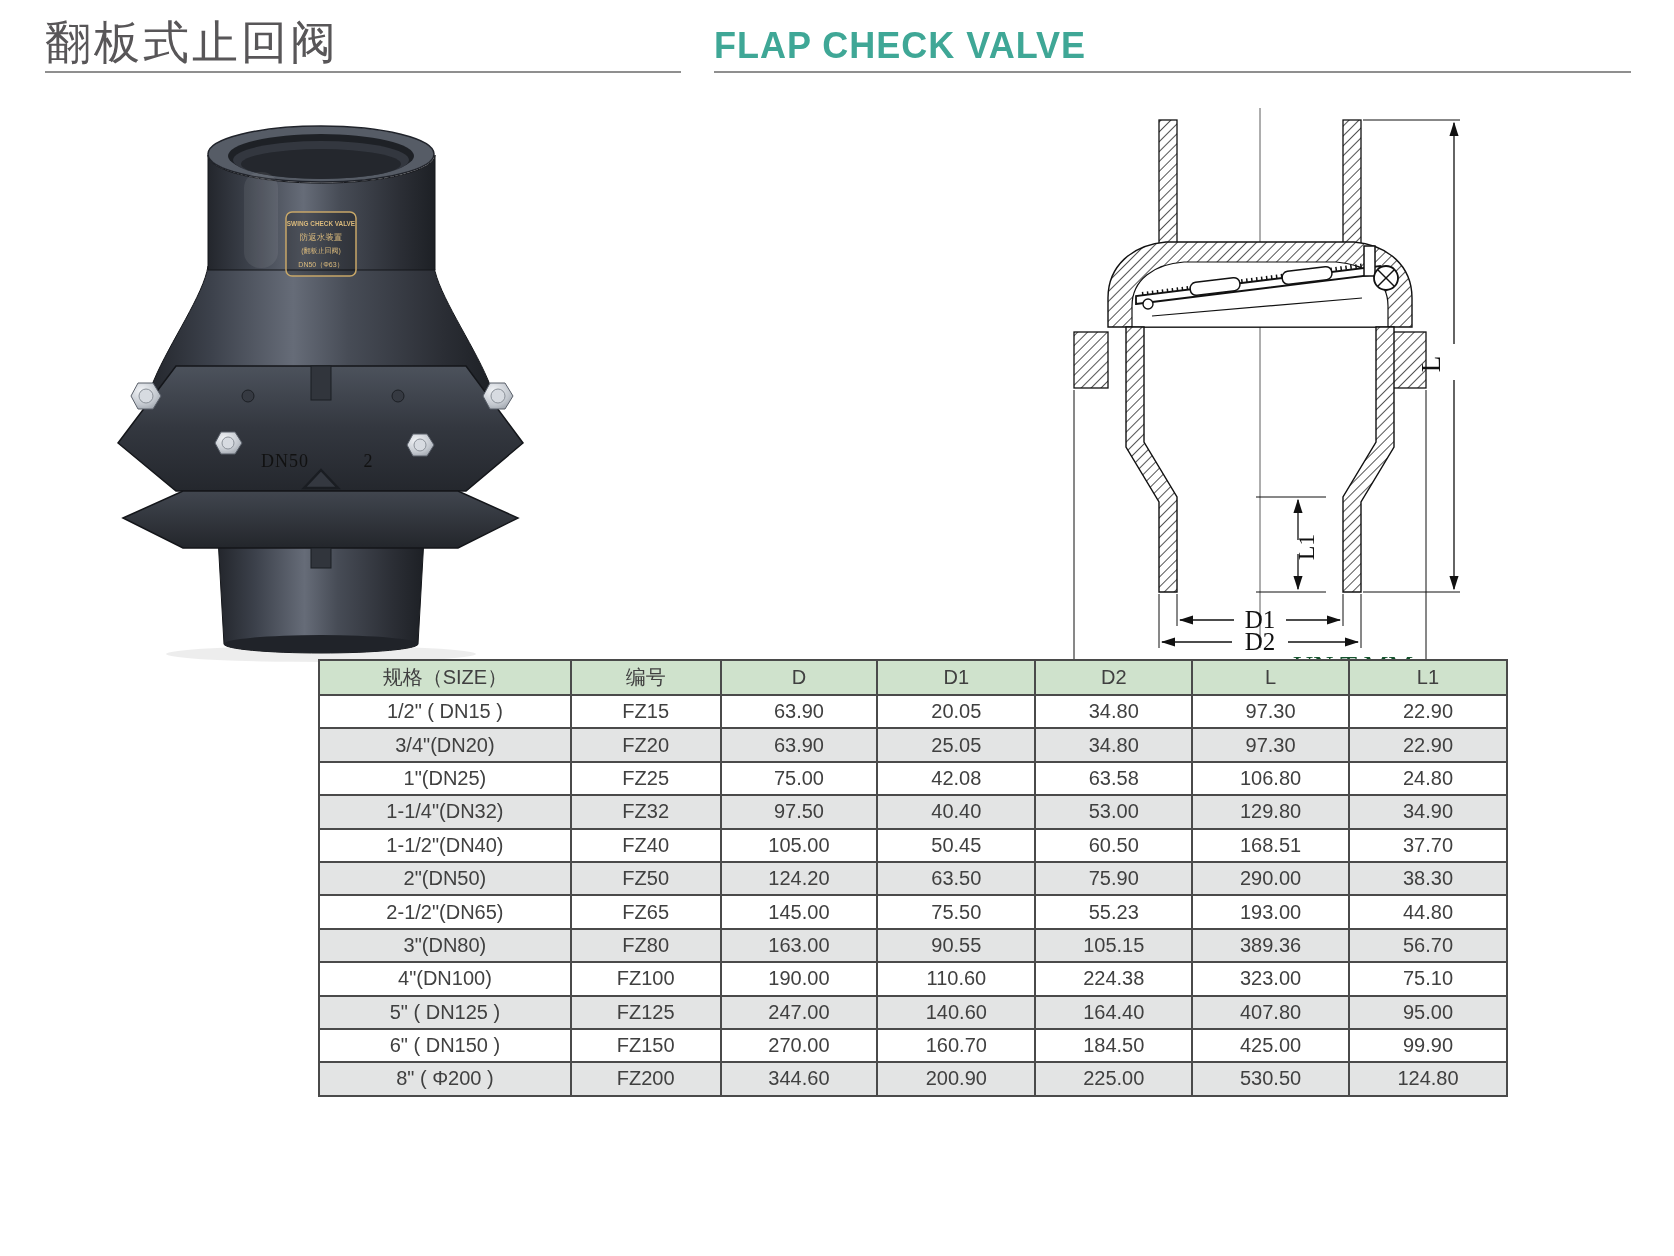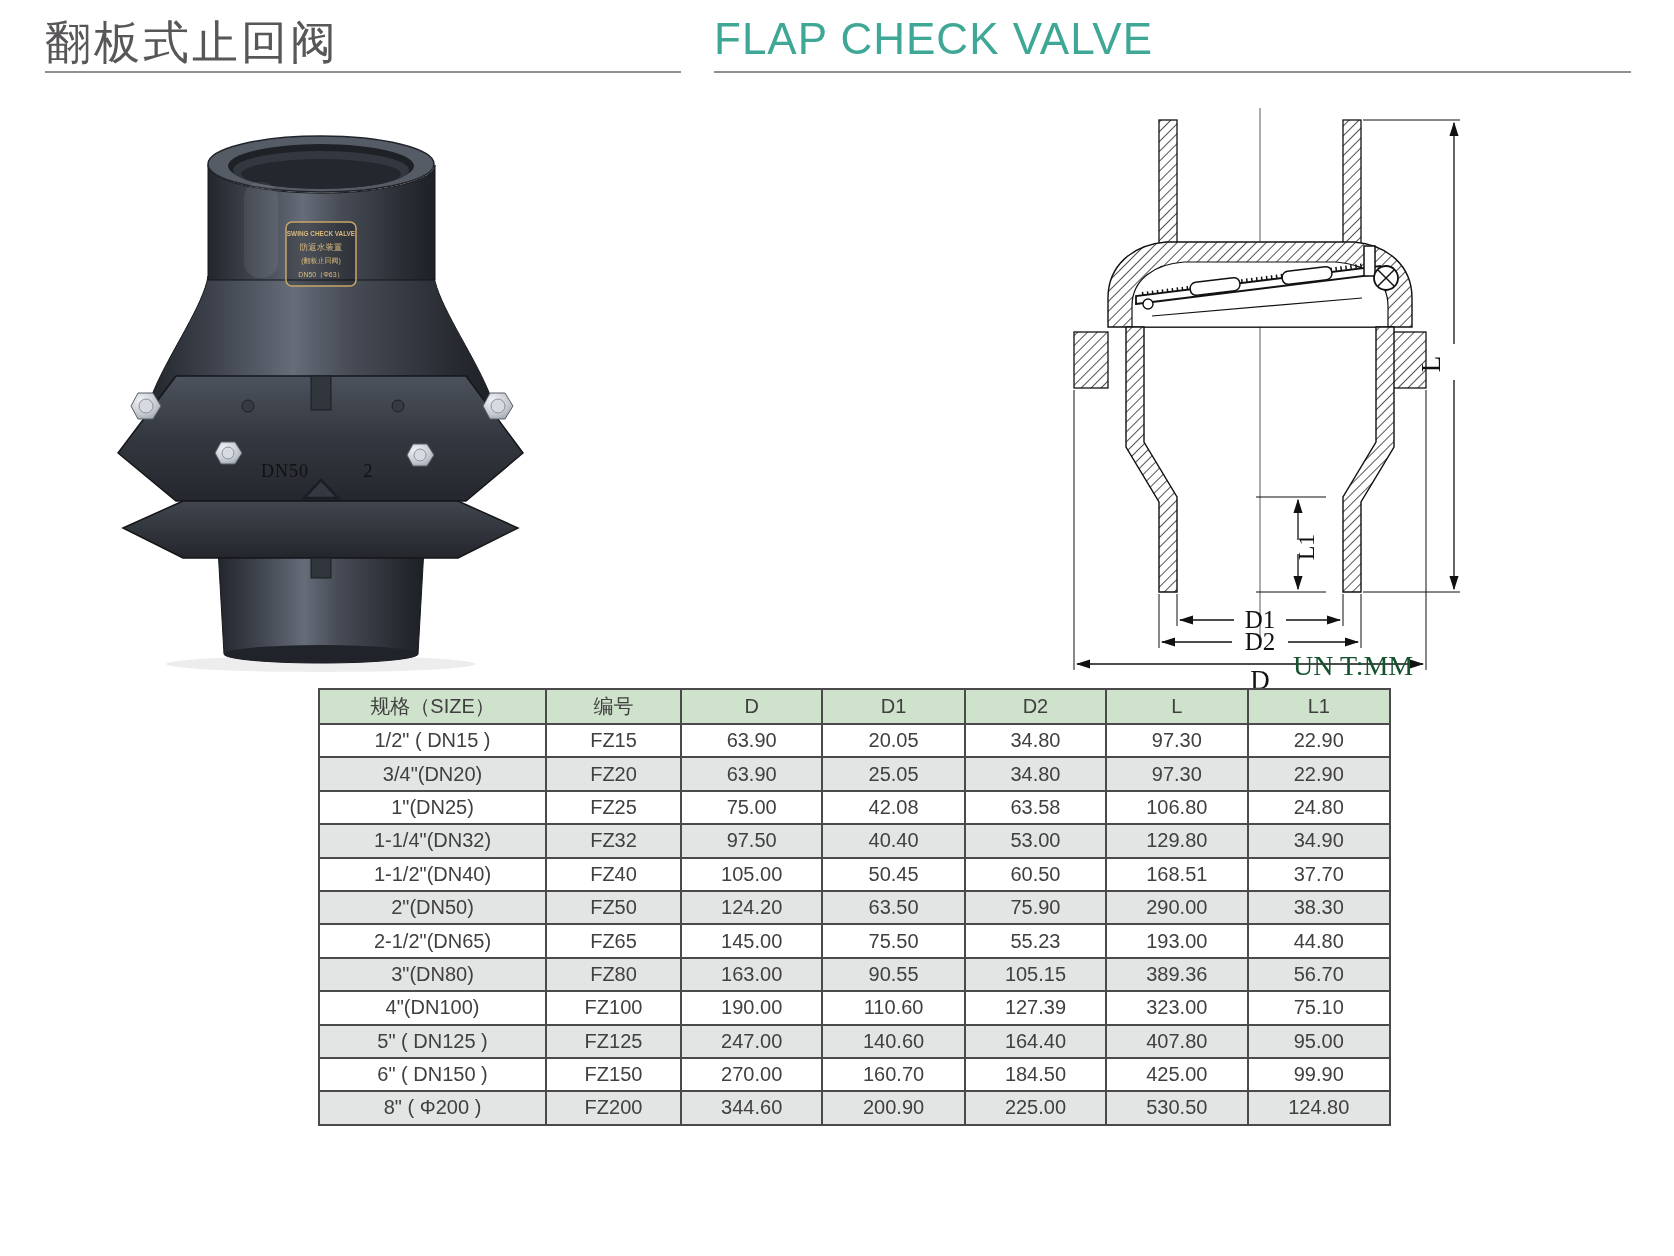--- a/index.html
+++ b/index.html
@@ -3,27 +3,27 @@
 <meta charset="utf-8">
 <style>
   * { margin:0; padding:0; box-sizing:border-box; }
   html,body { width:1674px; height:1256px; background:#fff; font-family:"Liberation Sans", sans-serif; overflow:hidden; }
   .page { position:relative; width:1674px; height:1256px; background:#fff; }
 
   .title-zh { position:absolute; left:45px; top:12px; font-size:46px; font-weight:500; color:#585658; letter-spacing:3px; }
   .rule { position:absolute; top:71px; height:2px; background:#8f8f8f; }
   .rule-zh { left:45px; width:636px; }
   .rule-en { left:714px; width:917px; }
-  .title-en { position:absolute; left:714px; top:14px; font-size:44px; font-weight:400; color:var(--accent,#3fa796); letter-spacing:1px; }
-
-  .photo-wrap { position:absolute; left:98px; top:108px; width:452px; height:566px; }
+  .title-en { position:absolute; left:714px; top:25px; font-size:36px; font-weight:700; color:var(--accent,#3fa796); letter-spacing:1px; }
+
+  .photo-wrap { position:absolute; left:98px; top:98px; width:452px; height:566px; }
   .drawing-wrap { position:absolute; left:1030px; top:92px; width:440px; height:600px; }
   .unit-note { position:absolute; left:1293px; top:650px; font-family:"Liberation Serif", serif; font-size:28px; color:#14532d; }
 
-  table.spec { position:absolute; left:318px; top:688px; width:1073px; border-collapse:collapse; table-layout:fixed; }
+  table.spec { position:absolute; left:318px; top:659px; width:1190px; border-collapse:collapse; table-layout:fixed; }
   table.spec th, table.spec td {
     border:2px solid var(--tborder,#4a4a4a); text-align:center; vertical-align:middle;
     font-size:20px; color:#404040; font-weight:400; height:33.4px; padding:0 4px;
   }
   table.spec th { background:var(--theadbg,#cfe2cc); height:35px; }
   table.spec tr.alt td { background:var(--altbg,#e3e4e4); }
   col.c0{width:21.2%} col.c1{width:12.6%} col.c2{width:13.2%} col.c3{width:13.3%} col.c4{width:13.2%} col.c5{width:13.2%} col.c6{width:13.3%}
 
   svg text { font-family:"Liberation Serif", serif; fill:#111; }
   .lbl-gold { font-family:"Liberation Sans", sans-serif; fill:#d9b97c; }
@@ -276,21 +276,21 @@
           <td>90.55</td>
           <td>105.15</td>
           <td>389.36</td>
           <td>56.70</td>
         </tr>
         <tr>
           <td>4"(DN100)</td>
           <td>FZ100</td>
           <td>190.00</td>
           <td>110.60</td>
-          <td>127.39</td>
+          <td>224.38</td>
           <td>323.00</td>
           <td>75.10</td>
         </tr>
         <tr class="alt">
           <td>5" ( DN125 )</td>
           <td>FZ125</td>
           <td>247.00</td>
           <td>140.60</td>
           <td>164.40</td>
           <td>407.80</td>

